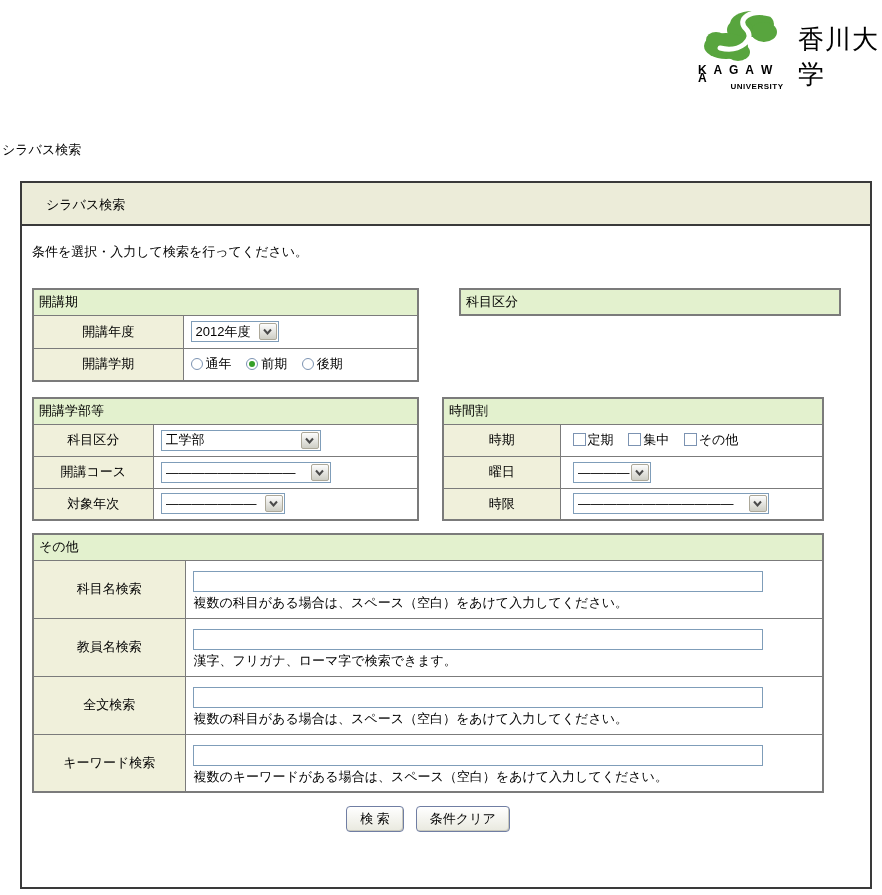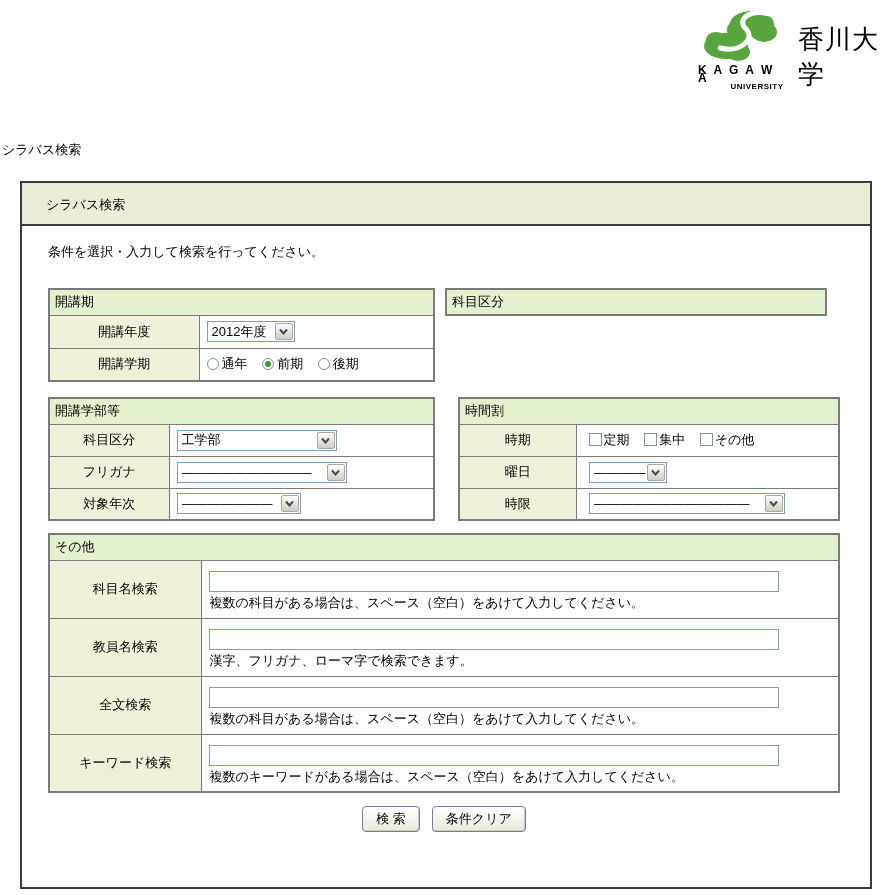--- a/index.html
+++ b/index.html
@@ -24,25 +24,25 @@
     position:absolute; top:181px; left:20px;
     width:852px; height:708px;
     border:2px solid #3a3a3a; background:#fff;
   }
   .panel-header {
     height:43px; line-height:43px;
     background:#ececd9;
     border-bottom:2px solid #3a3a3a;
     padding-left:24px; font-size:13px;
   }
-  .content { padding:17px 0 0 26px; }
+  .content { padding:17px 0 0 10px; }
   .instruction { font-size:13px; }
 
   .row-flex { display:flex; align-items:flex-start; }
-  .row1 { margin-top:27px; gap:10px; }
+  .row1 { margin-top:27px; gap:40px; }
   .row2 { margin-top:15px; gap:23px; }
   .sonota-wrap { margin-top:12px; }
   .buttons-row { margin-top:13px; width:792px; text-align:center; }
 
   
   table { border-collapse:collapse; table-layout:fixed; border:2px solid #7b7b7b; }
   th,td { border:1px solid #7b7b7b; font-weight:normal; font-size:13px; }
   th.sec { background:#e3f1ce; height:26px; text-align:left; padding-left:5px; }
   td.lab { background:#f0f0db; text-align:center; }
   td.val { background:#fff; padding-left:7px;margin-left:44px; }
@@ -185,21 +185,21 @@
               <span class="sel-text">工学部</span>
               <span class="sel-arrow">
                     <svg width="9" height="7" viewBox="0 0 9 7">
                       <path d="M1 1.5 L4.5 5.5 L8 1.5" fill="none" stroke="#4a4a4a" stroke-width="2"></path>
                     </svg>
                   </span>
             </span>
           </td>
         </tr>
         <tr class="h32">
-          <td class="lab">フリガナ</td>
+          <td class="lab">開講コース</td>
           <td class="val">
             <span class="xp-select" style="width:170px">
               <span class="sel-text">――――――――――</span>
               <span class="sel-arrow">
                     <svg width="9" height="7" viewBox="0 0 9 7">
                       <path d="M1 1.5 L4.5 5.5 L8 1.5" fill="none" stroke="#4a4a4a" stroke-width="2"></path>
                     </svg>
                   </span>
             </span>
           </td>

